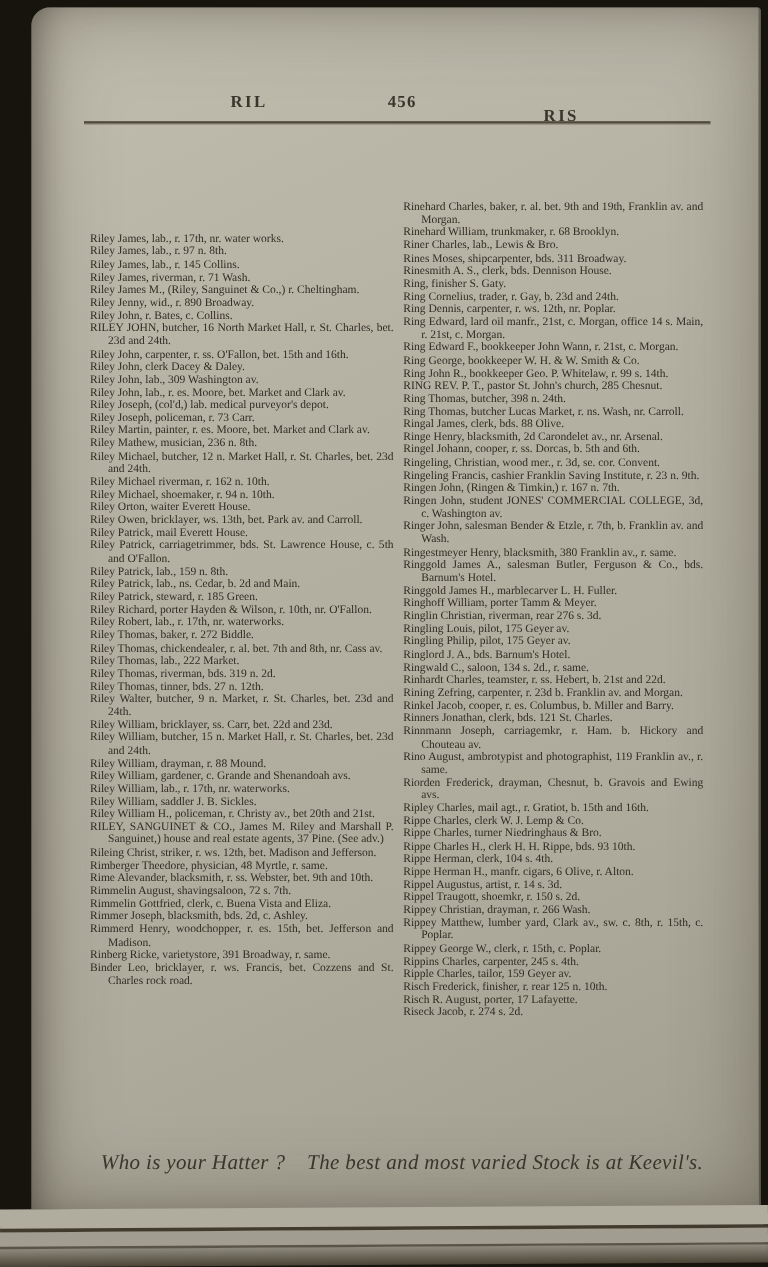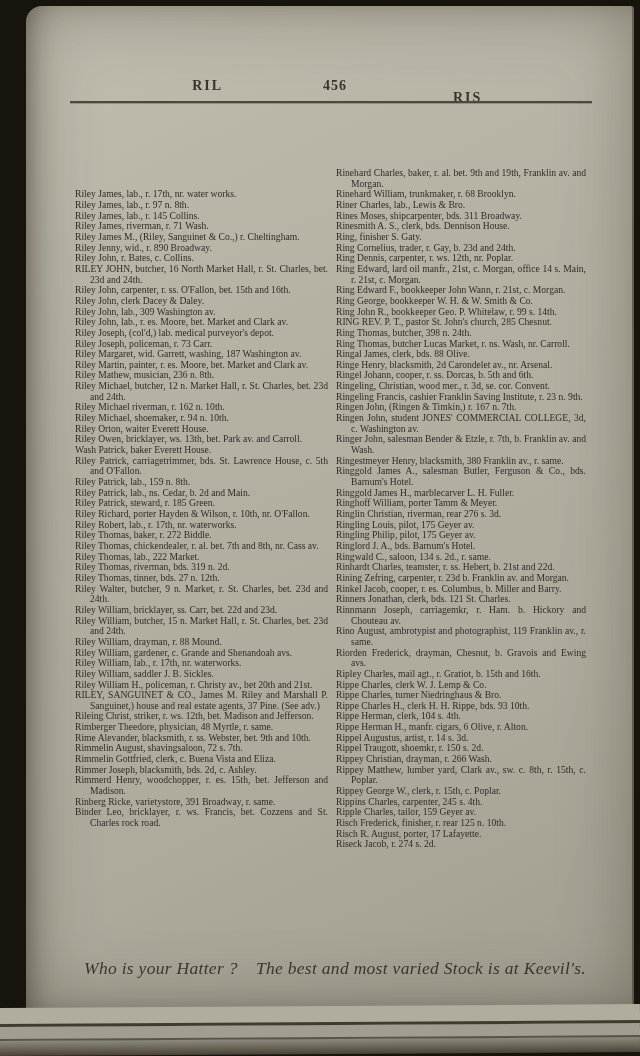--- a/index.html
+++ b/index.html
@@ -70,29 +70,28 @@
         <div class="entry">Riley James M., (Riley, Sanguinet &amp; Co.,) r. Cheltingham.</div>
         <div class="entry">Riley Jenny, wid., r. 890 Broadway.</div>
         <div class="entry">Riley John, r. Bates, c. Collins.</div>
         <div class="entry">RILEY JOHN, butcher, 16 North Market Hall, r. St. Charles, bet. 23d and 24th.</div>
         <div class="entry">Riley John, carpenter, r. ss. O'Fallon, bet. 15th and 16th.</div>
         <div class="entry">Riley John, clerk Dacey &amp; Daley.</div>
         <div class="entry">Riley John, lab., 309 Washington av.</div>
         <div class="entry">Riley John, lab., r. es. Moore, bet. Market and Clark av.</div>
         <div class="entry">Riley Joseph, (col'd,) lab. medical purveyor's depot.</div>
         <div class="entry">Riley Joseph, policeman, r. 73 Carr.</div>
-        <div class="entry">Riley Margaret, wid. Garrett, washing, 187 Washington av.</div>
         <div class="entry">Riley Martin, painter, r. es. Moore, bet. Market and Clark av.</div>
         <div class="entry">Riley Mathew, musician, 236 n. 8th.</div>
         <div class="entry">Riley Michael, butcher, 12 n. Market Hall, r. St. Charles, bet. 23d and 24th.</div>
         <div class="entry">Riley Michael riverman, r. 162 n. 10th.</div>
         <div class="entry">Riley Michael, shoemaker, r. 94 n. 10th.</div>
         <div class="entry">Riley Orton, waiter Everett House.</div>
         <div class="entry">Riley Owen, bricklayer, ws. 13th, bet. Park av. and Carroll.</div>
-        <div class="entry">Wash Patrick, baker Everett House.</div>
+        <div class="entry">Riley Patrick, mail Everett House.</div>
         <div class="entry">Riley Patrick, carriagetrimmer, bds. St. Lawrence House, c. 5th and O'Fallon.</div>
         <div class="entry">Riley Patrick, lab., 159 n. 8th.</div>
         <div class="entry">Riley Patrick, lab., ns. Cedar, b. 2d and Main.</div>
         <div class="entry">Riley Patrick, steward, r. 185 Green.</div>
         <div class="entry">Riley Richard, porter Hayden &amp; Wilson, r. 10th, nr. O'Fallon.</div>
         <div class="entry">Riley Robert, lab., r. 17th, nr. waterworks.</div>
         <div class="entry">Riley Thomas, baker, r. 272 Biddle.</div>
         <div class="entry">Riley Thomas, chickendealer, r. al. bet. 7th and 8th, nr. Cass av.</div>
         <div class="entry">Riley Thomas, lab., 222 Market.</div>
         <div class="entry">Riley Thomas, riverman, bds. 319 n. 2d.</div>

